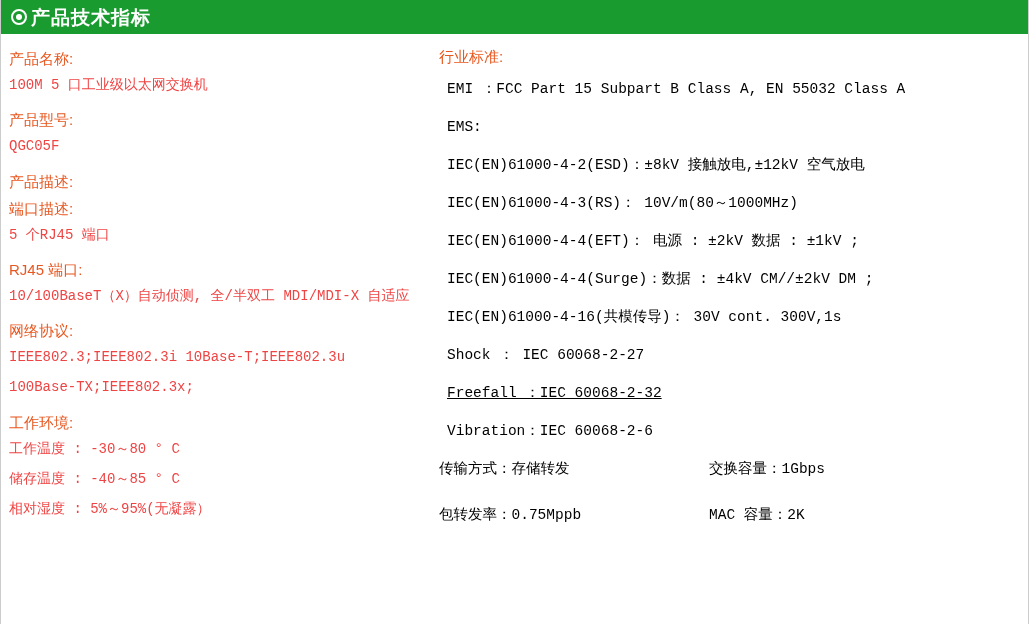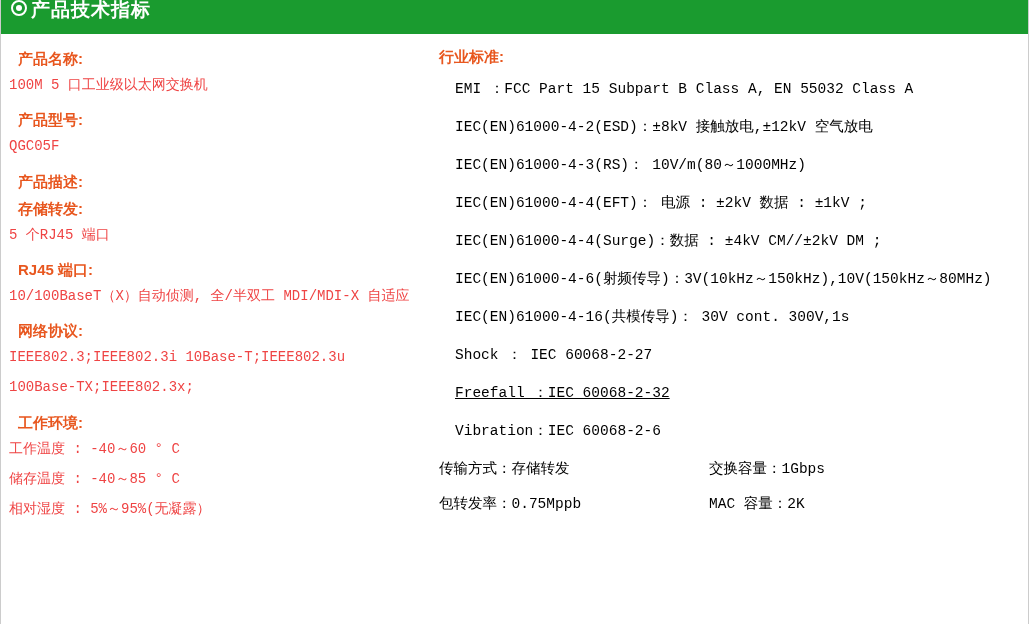--- a/index.html
+++ b/index.html
@@ -21,21 +21,21 @@
     box-sizing: border-box;
     border: 1px solid #cccccc;
     border-top: none;
     border-bottom: none;
   }
   
   .header {
     height: 34px;
     background: #1a9b2f;
     display: flex;
-    align-items: flex-start;
+    align-items: center;
     padding-left: 10px;
     box-sizing: border-box;
   }
   .header-icon {
     width: 16px;
     height: 16px;
     border: 2px solid #ffffff;
     border-radius: 50%;
     box-sizing: border-box;
     position: relative;
@@ -70,22 +70,22 @@
     box-sizing: border-box;
   }
   .col-right {
     width: 595px;
     padding-left: 8px;
     box-sizing: border-box;
   }
   .sec-title {
     color: #e8571f;
     font-size: 15px;
-    font-weight: bold;
-    margin: 0 0 6px 9px;
+    font-weight: normal;
+    margin: 0 0 6px 0;
     line-height: 1.4;
   }
   .line {
     font-family: "Liberation Mono", monospace;
     font-size: 14px;
     line-height: 1.45;
     color: #ef4444;
     margin: 0 0 14px 0;
     white-space: nowrap;
   }
@@ -94,37 +94,37 @@
   }
   .underline {
     text-decoration: underline;
   }
   
   .rline {
     font-family: "Liberation Mono", monospace;
     font-size: 14.5px;
     line-height: 1.45;
     color: #000000;
-    margin: 0 0 17px 16px;
+    margin: 0 0 17px 8px;
     white-space: nowrap;
   }
   .rtitle {
     color: #e8571f;
     font-size: 15px;
-    font-weight: bold;
+    font-weight: normal;
     margin: 0 0 12px 0;
   }
   .rtitle.sp2 {
     margin-top: 8px;
   }
   
   .attr-grid {
     display: grid;
     grid-template-columns: 270px auto;
-    row-gap: 16px;
+    row-gap: 27px;
     font-family: "Liberation Mono", monospace;
     font-size: 14.5px;
     color: #000000;
   }
   .attr-cell {
     white-space: nowrap;
   }
 </style>
 </head>
 <body>
@@ -141,47 +141,47 @@
     <div class="col-left">
 
       <div class="sec-title">产品名称:</div>
       <div class="line">100M 5 口工业级以太网交换机</div>
 
       <div class="sec-title">产品型号:</div>
       <div class="line">QGC05F</div>
 
       <div class="sec-title">产品描述:</div>
 
-      <div class="sec-title">存储转发:</div>
+      <div class="sec-title">端口描述:</div>
       <div class="line">5 个RJ45 端口</div>
 
       <div class="sec-title">RJ45 端口:</div>
       <div class="line">10/100BaseT（X）自动侦测, 全/半双工 MDI/MDI-X 自适应</div>
 
       <div class="sec-title">网络协议:</div>
       <div class="line tight">IEEE802.3;IEEE802.3i 10Base-T;IEEE802.3u</div>
       <div class="line">100Base-TX;IEEE802.3x;</div>
 
       <div class="sec-title">工作环境:</div>
-      <div class="line tight">工作温度 :  -40～60 ° C</div>
+      <div class="line tight">工作温度 :  -30～80 ° C</div>
       <div class="line tight">储存温度 :  -40～85 ° C</div>
       <div class="line">相对湿度 : 5%～95%(无凝露）</div>
 
     </div>
 
     <div class="col-right">
 
       <div class="rtitle">行业标准:</div>
 
       <div class="rline">EMI ：FCC Part 15 Subpart B Class A, EN 55032 Class A</div>
+      <div class="rline">EMS:</div>
       <div class="rline">IEC(EN)61000-4-2(ESD)：±8kV 接触放电,±12kV 空气放电</div>
       <div class="rline">IEC(EN)61000-4-3(RS)： 10V/m(80～1000MHz)</div>
       <div class="rline">IEC(EN)61000-4-4(EFT)： 电源 : ±2kV  数据 : ±1kV ;</div>
       <div class="rline">IEC(EN)61000-4-4(Surge)：数据 : ±4kV CM//±2kV DM ;</div>
-      <div class="rline">IEC(EN)61000-4-6(射频传导)：3V(10kHz～150kHz),10V(150kHz～80MHz)</div>
       <div class="rline">IEC(EN)61000-4-16(共模传导)： 30V cont. 300V,1s</div>
       <div class="rline">Shock ： IEC 60068-2-27</div>
       <div class="rline underline">Freefall ：IEC 60068-2-32</div>
       <div class="rline">Vibration：IEC 60068-2-6</div>
 
 
       <div class="attr-grid">
         <div class="attr-cell">传输方式：存储转发</div>
         <div class="attr-cell">交换容量：1Gbps</div>
         <div class="attr-cell">包转发率：0.75Mppb</div>

